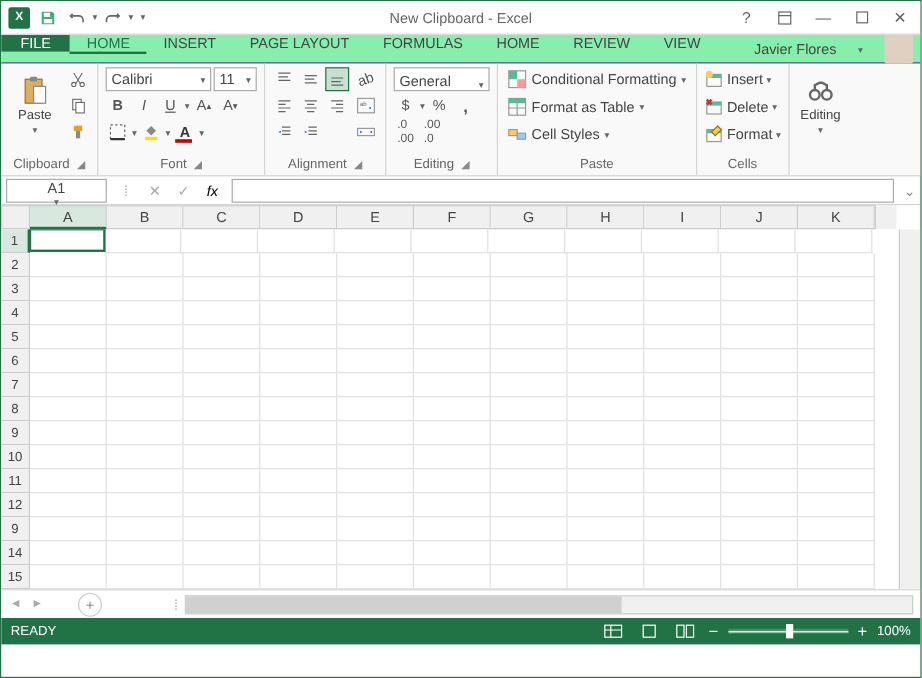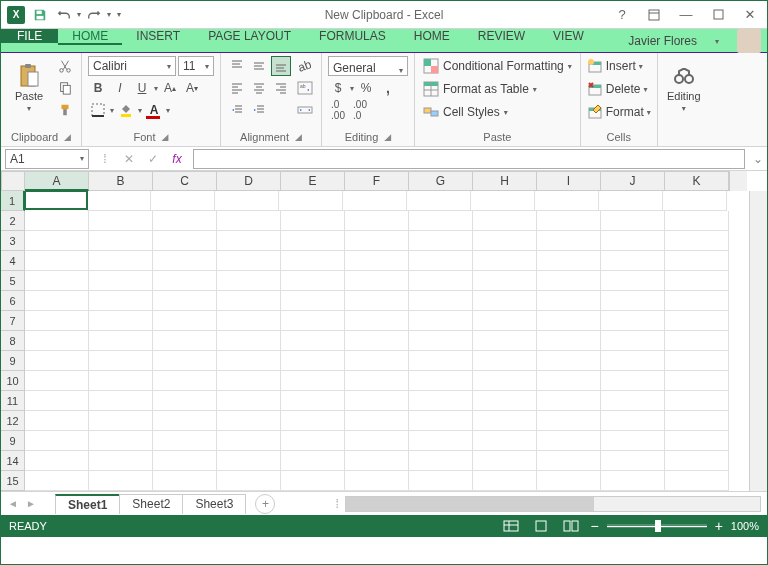--- a/index.html
+++ b/index.html
@@ -38,23 +38,23 @@
 .dd-arrow { font-size: 8px; color: #666; }
 .num-select { width: 80px; height: 20px; border: 1px solid #ababab; background: #fff; padding: 0 4px; font-size: 12px; display: flex; align-items: flex-end; justify-content: space-between; }
 .styles-item { display: flex; align-items: center; gap: 4px; height: 20px; font-size: 12px; padding: 0 2px; }
 .styles-icon { width: 16px; height: 16px; display: flex; align-items: center; justify-content: center; }
 .cell-item { display: flex; align-items: center; gap: 3px; height: 20px; font-size: 12px; }
 .align-btn { width: 20px; height: 20px; display: flex; align-items: center; justify-content: center; }
 .align-btn.active { background: #c8e0d0; border: 1px solid #217346; }
 
 
 .formula-bar { height: 24px; border-bottom: 1px solid #d4d4d4; display: flex; align-items: center; }
-.name-box { width: 84px; height: 20px; border: 1px solid #ababab; margin: 0 4px; display: flex; align-items: center; justify-content: space-between; padding: 0 4px; font-size: 12px; }
+.name-box { width: 84px; height: 20px; border: 1px solid #ababab; margin: 0 4px; display: flex; align-items: center; justify-content: space-between; padding: 0 4px; font-size: 12px; flex-direction: column; }
 .fb-btn { width: 24px; height: 20px; display: flex; align-items: center; justify-content: center; color: #aaa; }
-.fx-label { font-style: italic; color: #a21caf; font-size: 12px; }
+.fx-label { font-style: italic; color: #000000; font-size: 12px; }
 .fb-input { flex: 1; height: 20px; border: 1px solid #ababab; margin: 0 4px; background: #fff; }
 .fb-expand { width: 18px; color: #888; text-align: center; }
 
 
 .grid-area { height: 320px; display: flex; flex-direction: column; position: relative; }
 .col-headers { display: flex; height: 20px; }
 .corner { width: 24px; border: 1px solid #ccc; background: #f0f0f0; }
 .col-h { width: 64px; text-align: center; font-size: 12px; border-right: 1px solid #ccc; border-bottom: 1px solid #ccc; border-top: 1px solid #ccc; background: #f0f0f0; display: flex; align-items: center; justify-content: center; }
 .col-h.sel { background: #d8e8de; border-bottom: 2px solid #217346; }
 .scroll-v { width: 18px; background: #f0f0f0; border-left: 1px solid #ccc; }
@@ -706,25 +706,20 @@
     <div class="scroll-v"></div>
   </div>
 </div>
 
 <div class="sheet-bar">
   <div class="sheet-nav">
     <div class="sheet-nav-btn">◄</div>
     <div class="sheet-nav-btn">►</div>
   </div>
   <div style="width:12px"></div>
-  <div id="sheettabs" style="display:flex">
-      <div class="sheet-tab active">Sheet1</div>
-      <div class="sheet-tab">Sheet2</div>
-      <div class="sheet-tab">Sheet3</div>
-    </div>
   <div class="new-sheet">+</div>
   <div style="width:60px"></div>
   <div style="color:#aaa">⁞</div>
   <div class="hscroll">
       <div class="hscroll-thumb"></div>
     </div>
 </div>
 
 <div class="status-bar">
   <span>READY</span>

